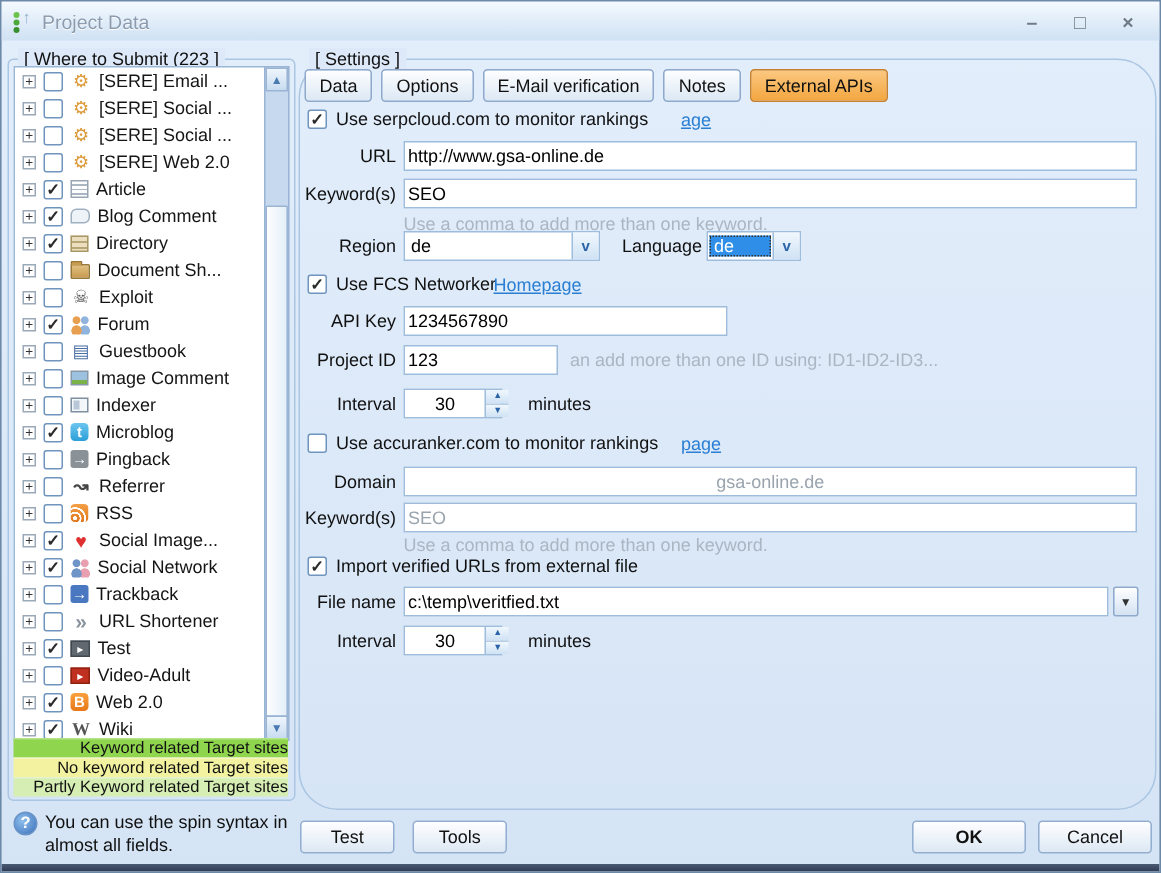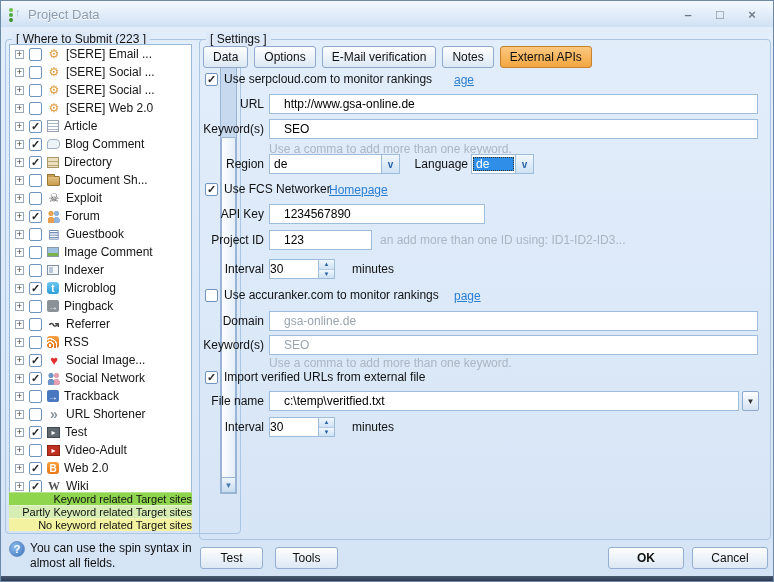--- a/index.html
+++ b/index.html
@@ -69,31 +69,31 @@
   .help-text{font-size:12px;color:#111;line-height:15px;}
   
   .tabs{position:absolute;left:3px;top:6px;display:flex;gap:6px;}
   .tab{padding:3px 9px;font-size:12px;color:#111;background:linear-gradient(#fdfeff,#dce8f4);
     border:1px solid #8fa9cc;border-radius:3px;white-space:nowrap;}
   .tab.active{background:linear-gradient(#fbc880,#f3a640);border-color:#c8802a;}
   .chk-row{position:absolute;left:5px;right:8px;display:flex;align-items:center;gap:6px;font-size:12px;color:#111;}
   .link{color:#2a7fd4;text-decoration:underline;font-size:12px;position:absolute;top:1px;}
   .flabel{position:absolute;left:0;width:64px;text-align:right;font-size:12px;color:#111;white-space:nowrap;}
   .tinput{position:absolute;height:20px;box-sizing:border-box;border:1px solid #9ebcdc;background:#fff;
-    font-family:"Liberation Sans",sans-serif;font-size:12px;color:#000;padding:1px 14px;}
+    font-family:"Liberation Sans",sans-serif;font-size:12px;color:#000;padding:1px 2px;}
   .tinput.gray{color:#9aa4ae;}
   .hint{position:absolute;font-size:12px;color:#aab6c2;white-space:nowrap;}
   .combo{position:absolute;height:20px;box-sizing:border-box;border:1px solid #9ebcdc;background:#fff;
     font-size:12px;color:#000;display:flex;align-items:center;}
   .combo .val{flex:1;padding:0 4px;white-space:nowrap;overflow:hidden;}
   .combo .val.sel{background:#2f8fe8;color:#fff;outline:1px dotted #333;outline-offset:-1px;margin:1px;padding:0 3px;}
   .combo-btn{width:17px;height:100%;flex:none;background:linear-gradient(#f0f7fd,#cfe2f4);border-left:1px solid #9ebcdc;
     display:flex;align-items:center;justify-content:center;font-size:10px;font-weight:bold;color:#2a63a8;}
   .spin{position:absolute;width:66px;height:20px;box-sizing:border-box;border:1px solid #9ebcdc;background:#fff;display:flex;}
-  .spin .val{flex:1;font-size:12px;padding:2px 0;}
+  .spin .val{flex:1;font-size:12px;padding:2px 20px;}
   .spin-btns{width:15px;flex:none;border-left:1px solid #9ebcdc;display:flex;flex-direction:column;}
   .spin-btns span{flex:1;display:flex;align-items:center;justify-content:center;font-size:6px;color:#2a63a8;background:linear-gradient(#f0f7fd,#cfe2f4);}
   .spin-btns span:first-child{border-bottom:1px solid #b8cde4;}
   .unit{position:absolute;font-size:12px;color:#111;}
   .dd-btn{position:absolute;width:17px;height:20px;box-sizing:border-box;border:1px solid #8fa9cc;border-radius:2px;
     background:linear-gradient(#fdfeff,#d4e2f2);display:flex;align-items:center;justify-content:center;font-size:8px;color:#333;}
   
   .btn{position:absolute;height:22px;box-sizing:border-box;border:1px solid #93aed0;border-radius:3px;
     background:linear-gradient(#fdfeff,#dde8f4);font-size:12px;color:#111;display:flex;align-items:center;justify-content:center;}
   .btn.default{font-weight:bold;}
@@ -110,21 +110,21 @@
         <i class="arr">↑</i>
       </span>
     <span class="title-text">Project Data</span>
     <span class="win-controls">
       <span class="win-btn">–</span>
       <span class="win-btn">□</span>
       <span class="win-btn">×</span>
     </span>
   </div>
 
-  <div class="group" style="left:4px;top:38px;width:190px;height:493px;padding-left:44px;">
+  <div class="group" style="left:4px;top:38px;width:190px;height:493px;">
     <span class="group-label">[ Where to Submit  (223 ]</span>
     <div class="tree">
         <div class="trow">
           <span class="expand">+</span>
           <span class="cb"></span>
           <span class="ticon i-gear">⚙</span>
           <span class="tlabel">[SERE] Email ...</span>
         </div>
         <div class="trow">
           <span class="expand">+</span>
@@ -271,34 +271,34 @@
           <span class="tlabel">Wiki</span>
         </div>
       </div>
     <div class="vscroll">
       <span class="scroll-btn up">▲</span>
       <span class="scroll-thumb"></span>
       <span class="scroll-btn down">▼</span>
     </div>
     <div class="legend">
         <div class="legend-row" style="background: rgb(143, 214, 78);">Keyword related Target sites</div>
+        <div class="legend-row" style="background: rgb(242, 242, 160);">No keyword related Target sites</div>
         <div class="legend-row" style="background: rgb(214, 238, 180);">Partly Keyword related Target sites</div>
-        <div class="legend-row" style="background: rgb(242, 242, 160);">No keyword related Target sites</div>
       </div>
   </div>
 
   <div class="help-note">
     <span class="help-icon">?</span>
     <span class="help-text">
       <span>You can use the spin syntax in</span><br>
       <span>almost all fields.</span>
     </span>
   </div>
 
-  <div class="group" style="left:198px;top:38px;width:570px;height:499px;">
+  <div class="group" style="left:198px;top:38px;width:570px;height:499px;border-radius:26px;">
     <span class="group-label">[ Settings ]</span>
 
     <div class="tabs">
         <div class="tab">Data</div>
         <div class="tab">Options</div>
         <div class="tab">E-Mail verification</div>
         <div class="tab">Notes</div>
         <div class="tab active">External APIs</div>
       </div>
 
@@ -342,21 +342,21 @@
         </span>
     </div>
     <span class="unit" style="left:152px;top:222px;">minutes</span>
 
     <div class="chk-row" style="top:248px;">
       <span class="cb"></span>
       <span>Use accuranker.com to monitor rankings</span>
       <a class="link" style="left:249px;">page</a>
     </div>
     <span class="flabel" style="top:274px;">Domain</span>
-    <input class="tinput gray" style="left: 69px; top: 271px; width: 489px;" value="gsa-online.de">
+    <input class="tinput gray" style="left: 69px; top: 271px; width: 489px; text-align: center;" value="gsa-online.de">
     <span class="flabel" style="top:298px;">Keyword(s)</span>
     <input class="tinput gray" style="left: 69px; top: 295px; width: 489px;" value="SEO">
     <span class="hint" style="left:69px;top:316px;">Use a comma to add more than one keyword.</span>
 
     <div class="chk-row" style="top:330px;">
       <span class="cb">✓</span>
       <span>Import verified URLs from external file</span>
     </div>
     <span class="flabel" style="top:354px;">File name</span>
     <input class="tinput" style="left: 69px; top: 351px; width: 470px;" value="c:\temp\veritfied.txt">

